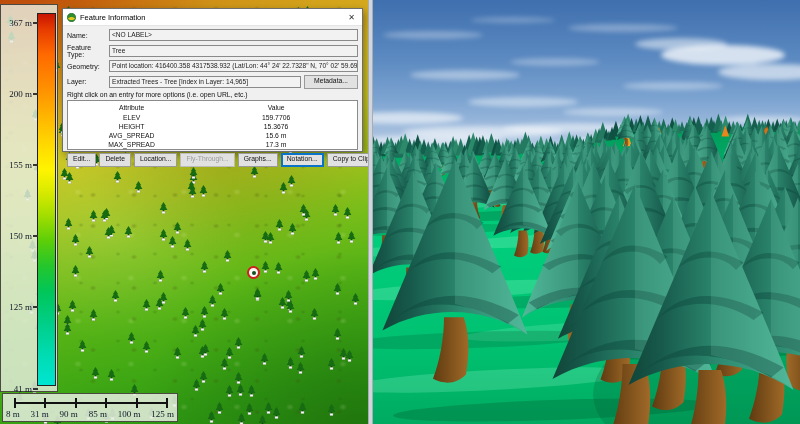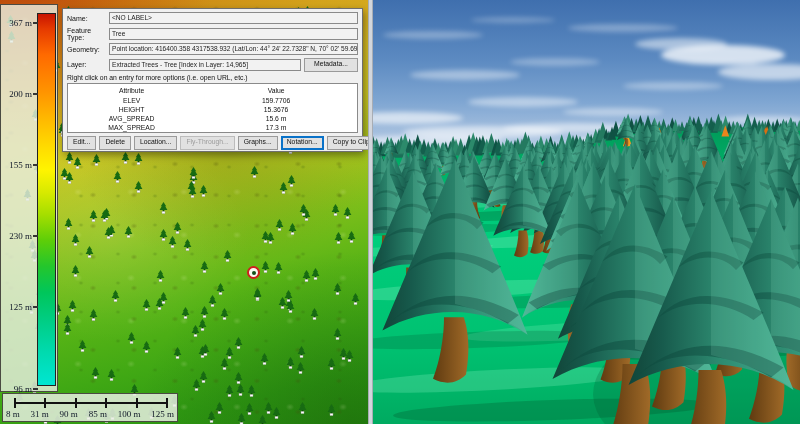--- a/index.html
+++ b/index.html
@@ -963,27 +963,27 @@
       <div class="lg-tick" style="top:18px">
           <span class="lg-label">367 m</span>
         </div>
       <div class="lg-tick" style="top:89px">
           <span class="lg-label">200 m</span>
         </div>
       <div class="lg-tick" style="top:160px">
           <span class="lg-label">155 m</span>
         </div>
       <div class="lg-tick" style="top:231px">
-          <span class="lg-label">230 m</span>
+          <span class="lg-label">150 m</span>
         </div>
       <div class="lg-tick" style="top:302px">
           <span class="lg-label">125 m</span>
         </div>
       <div class="lg-tick" style="top:384px">
-          <span class="lg-label">96 m</span>
+          <span class="lg-label">41 m</span>
         </div>
     </div>
 
     <div class="scalebar">
       <div class="sb-line">
         <i class="sb-tick" style="left:0"></i>
           <i class="sb-tick" style="left:30px"></i>
           <i class="sb-tick" style="left:61px"></i>
         <i class="sb-tick" style="left:91px"></i>
           <i class="sb-tick" style="left:122px"></i>
@@ -993,20 +993,31 @@
         <span>8 m</span>
         <span>31 m</span>
         <span>90 m</span>
         <span>85 m</span>
         <span>100 m</span>
         <span>125 m</span>
       </div>
     </div>
 
     <div class="dialog">
+      <div class="titlebar">
+        <span class="app-icon">
+          <svg width="9" height="9" viewBox="0 0 9 9">
+              <circle cx="4.5" cy="4.5" r="4.2" fill="#2e8f2e"></circle>
+              <path d="M1 5.5 C3 3.5 6 3.5 8 5.5 C7 7.5 2 7.5 1 5.5 Z" fill="#e8c61e"></path>
+              <circle cx="4.5" cy="4.5" r="4.2" fill="none" stroke="#1c5c1c" stroke-width="0.6"></circle>
+            </svg>
+        </span>
+        <span class="title">Feature Information</span>
+        <span class="close">✕</span>
+      </div>
       <div class="dlg-body">
         <div class="frow">
           <label>Name:</label>
           <div class="tbox">&lt;NO LABEL&gt;</div>
         </div>
         <div class="frow">
           <label>Feature Type:</label>
           <div class="tbox">Tree</div>
         </div>
         <div class="frow">

